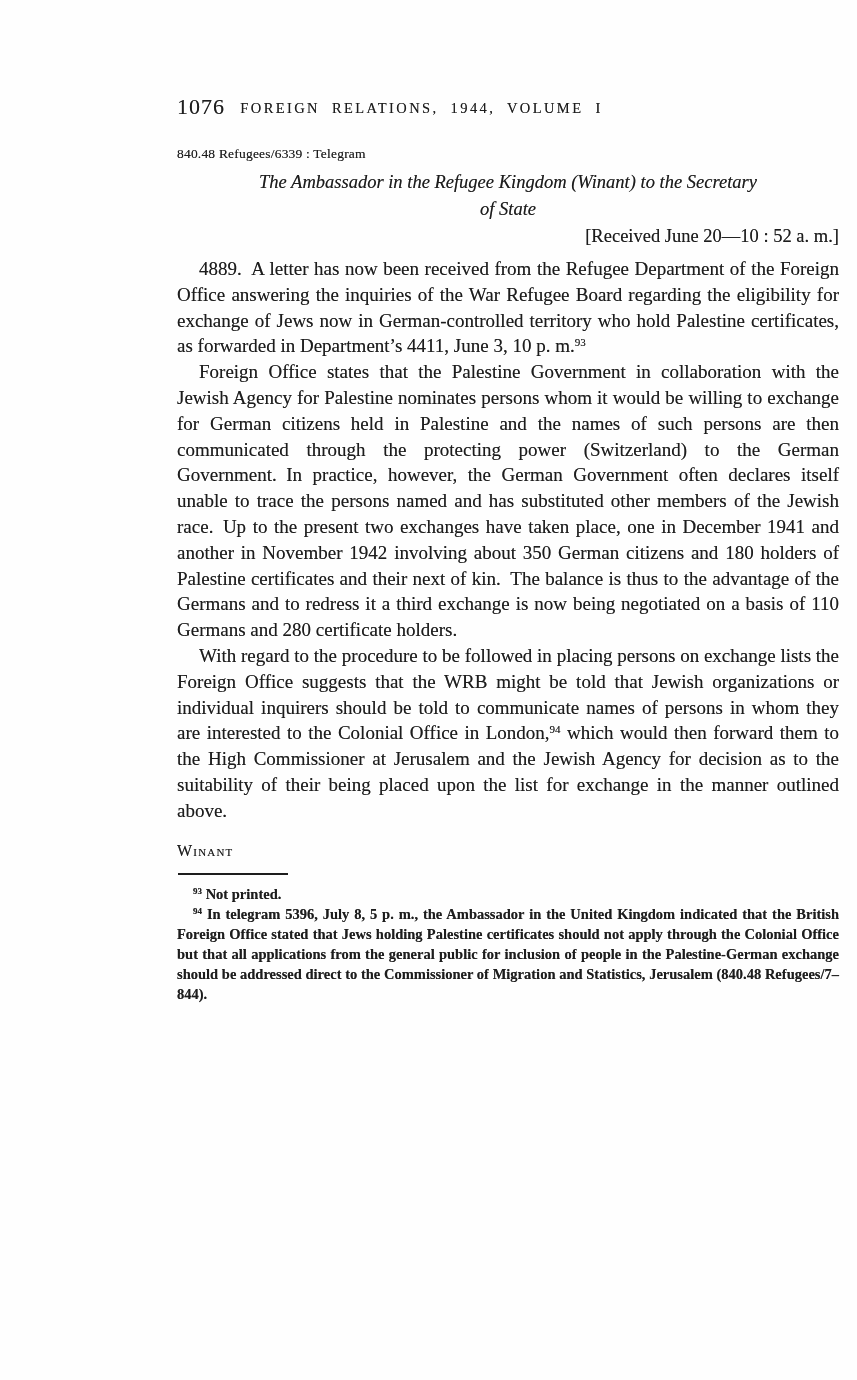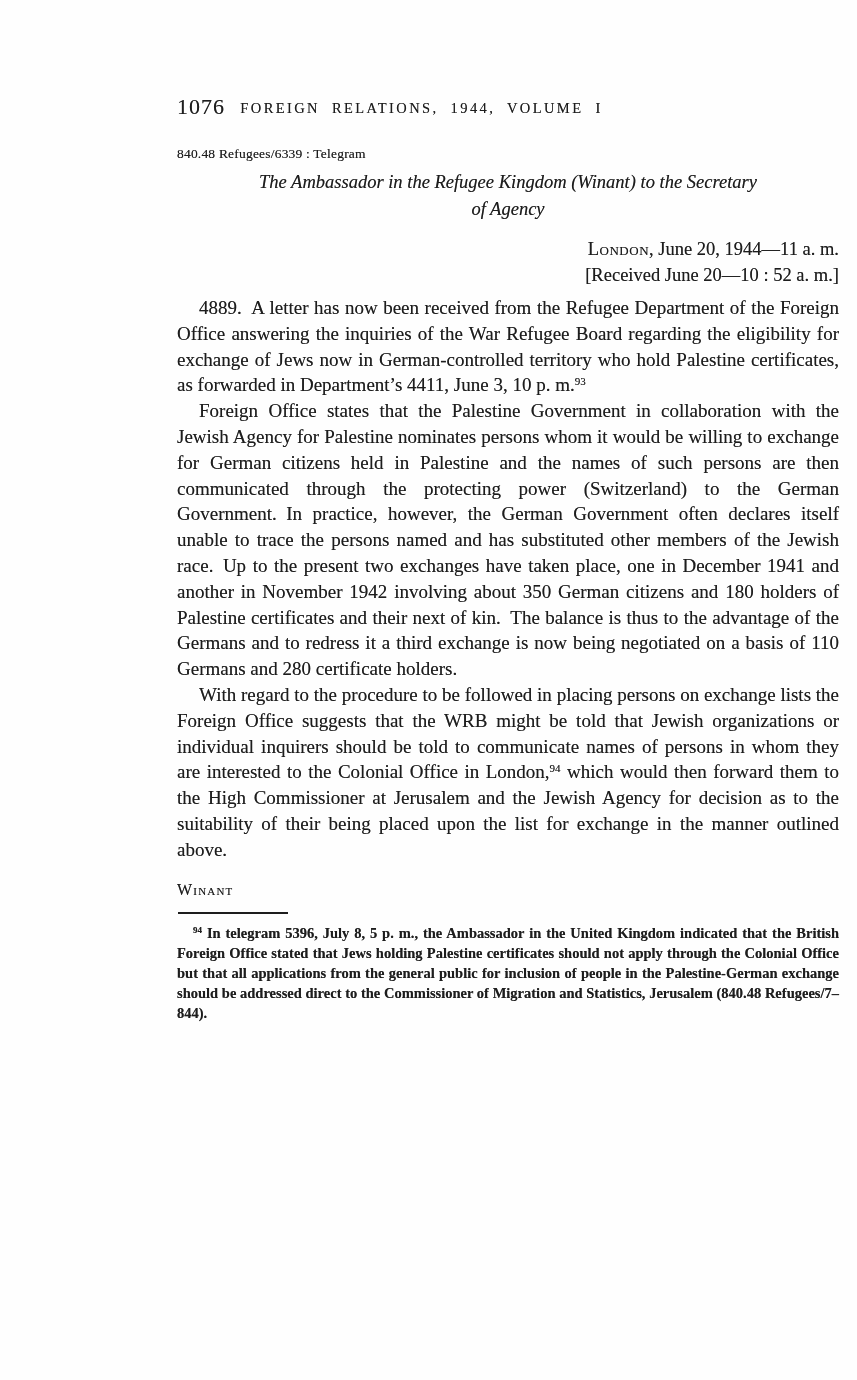--- a/index.html
+++ b/index.html
@@ -70,35 +70,35 @@
     <span class="page-number">1076</span>
     <div class="running-head">FOREIGN RELATIONS, 1944, VOLUME I</div>
   </div>
 
   <div class="text-block">
 
     <div class="archive-ref">840.48 Refugees/6339 : Telegram</div>
 
     <div class="doc-title">
       <div>The Ambassador in the Refugee Kingdom (Winant) to the Secretary</div>
-      <div>of Agency</div>
+      <div>of State</div>
     </div>
 
-    <div class="dateline"><span class="sc">London</span><span>, June 20, 1944—11 a. m.</span></div>
 
     <div class="received">[Received June 20—10 : 52 a. m.]</div>
 
     <p class="body-para first"><span>4889. A letter has now been received from the Refugee Department of the Foreign Office answering the inquiries of the War Refugee Board regarding the eligibility for exchange of Jews now in German-controlled territory who hold Palestine certificates, as forwarded in Department’s 4411, June 3, 10 p. m.</span><sup class="fn-ref">93</sup></p>
 
     <p class="body-para"><span>Foreign Office states that the Palestine Government in collaboration with the Jewish Agency for Palestine nominates persons whom it would be willing to exchange for German citizens held in Palestine and the names of such persons are then communicated through the protecting power (Switzerland) to the German Government. In practice, however, the German Government often declares itself unable to trace the persons named and has substituted other members of the Jewish race. Up to the present two exchanges have taken place, one in December 1941 and another in November 1942 involving about 350 German citizens and 180 holders of Palestine certificates and their next of kin. The balance is thus to the advantage of the Germans and to redress it a third exchange is now being negotiated on a basis of 110 Germans and 280 certificate holders.</span></p>
 
     <p class="body-para"><span>With regard to the procedure to be followed in placing persons on exchange lists the Foreign Office suggests that the WRB might be told that Jewish organizations or individual inquirers should be told to communicate names of persons in whom they are interested to the Colonial Office in London,</span><sup class="fn-ref">94</sup><span> which would then forward them to the High Commissioner at Jerusalem and the Jewish Agency for decision as to the suitability of their being placed upon the list for exchange in the manner outlined above.</span></p>
 
     <div class="signature">Winant</div>
 
     <div class="footnote-rule"></div>
 
     <div class="footnotes">
+      <p class="footnote"><sup class="fn-marker">93</sup><span> Not printed.</span></p>
       <p class="footnote"><sup class="fn-marker">94</sup><span> In telegram 5396, July 8, 5 p. m., the Ambassador in the United Kingdom indicated that the British Foreign Office stated that Jews holding Palestine certificates should not apply through the Colonial Office but that all applications from the general public for inclusion of people in the Palestine-German exchange should be addressed direct to the Commissioner of Migration and Statistics, Jerusalem (840.48 Refugees/7–844).</span></p>
     </div>
 
   </div>
 </div>
 
 </body></html>

